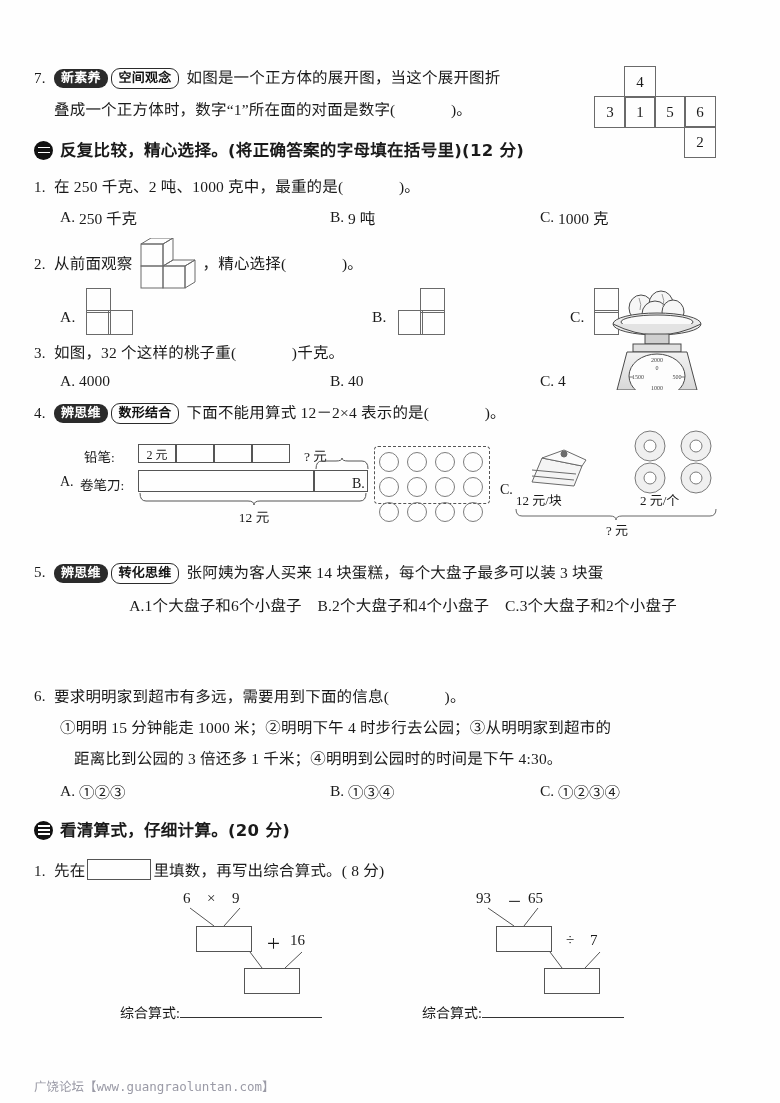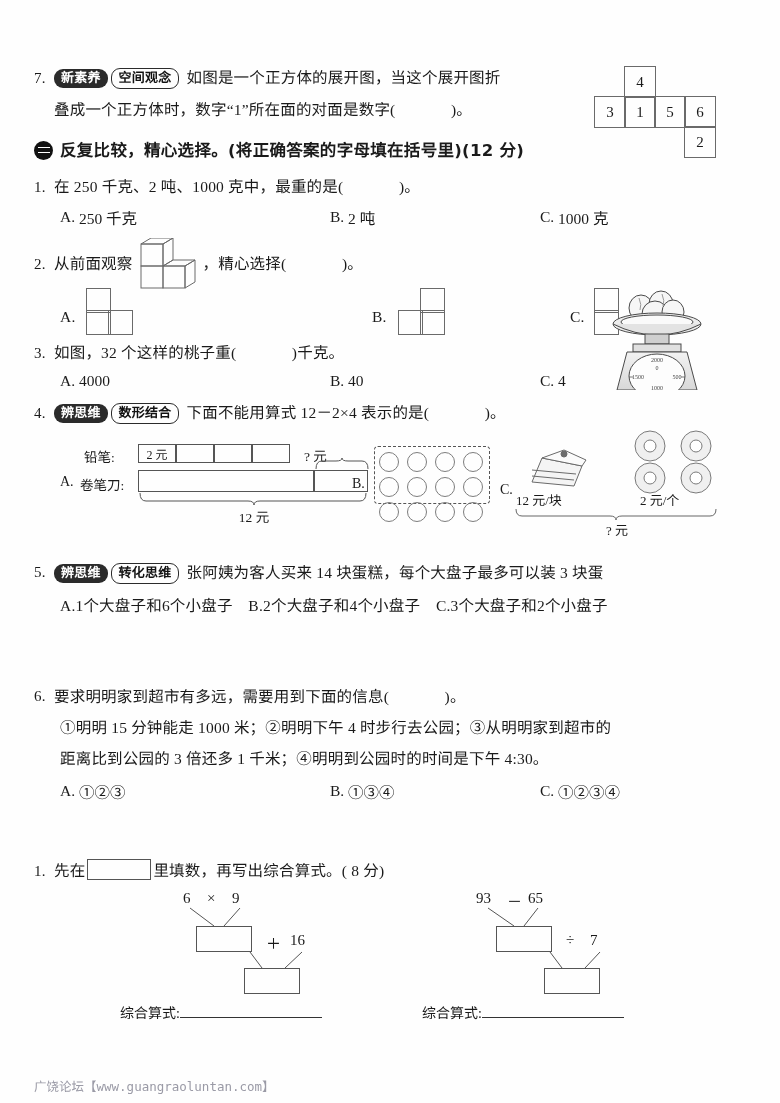--- a/index.html
+++ b/index.html
@@ -115,21 +115,21 @@
       <div class="qnum num">1.</div>
       <div class="qbody">
         <span>在 250 千克、2 吨、1000 克中，最重的是(</span><span class="ans-paren">&nbsp;&nbsp;&nbsp;&nbsp;</span><span>)。</span>
       </div>
     </div>
     <div class="opts" style="margin-left:26px;margin-top:4px;">
       <div class="opt" style="width:270px;">
         <span>A.</span>&nbsp;<span>250 千克</span>
       </div>
       <div class="opt" style="width:210px;">
-        <span>B.</span>&nbsp;<span>2 吨</span>
+        <span>B.</span>&nbsp;<span>9 吨</span>
       </div>
       <div class="opt">
         <span>C.</span>&nbsp;<span>1000 克</span>
       </div>
     </div>
   </div>
 
   <div class="blk" style="left:34px;top:238px;width:700px;">
     <div class="qline txt" style="align-items:center;line-height:34px;">
       <div class="qnum num">2.</div>
@@ -351,45 +351,53 @@
 
   <div class="blk" style="left:34px;top:557px;width:712px;">
     <div class="qline txt" style="line-height:31px;">
       <div class="qnum num">5.</div>
       <div class="qbody">
         <span class="pill-grp">
           <span class="pill-dark">辨思维</span><span class="pill-out">转化思维</span>
         </span><span>张阿姨为客人买来 14 块蛋糕，每个大盘子最多可以装 3 块蛋</span>
       </div>
     </div>
-    <div class="txt" style="margin-left:26px;line-height:31px;margin-top:2px;">A.1个大盘子和6个小盘子　B.2个大盘子和4个小盘子　C.3个大盘子和2个小盘子</div>
+    <div class="txt" style="margin-left:26px;line-height:31px;margin-top:2px;text-align:center;">A.1个大盘子和6个小盘子　B.2个大盘子和4个小盘子　C.3个大盘子和2个小盘子</div>
   </div>
 
   <div class="blk" style="left:34px;top:681px;width:712px;">
     <div class="qline txt" style="line-height:31px;">
       <div class="qnum num">6.</div>
       <div class="qbody">
         <span>要求明明家到超市有多远，需要用到下面的信息(</span><span class="ans-paren">&nbsp;&nbsp;&nbsp;&nbsp;</span><span>)。</span>
       </div>
     </div>
     <div class="txt" style="margin-left:26px;line-height:31px;">①明明 15 分钟能走 1000 米；②明明下午 4 时步行去公园；③从明明家到超市的</div>
-    <div class="txt" style="margin-left:26px;line-height:31px;">距离比到公园的 3 倍还多 1 千米；④明明到公园时的时间是下午 4:30。</div>
+    <div class="txt" style="margin-left:40px;line-height:31px;">距离比到公园的 3 倍还多 1 千米；④明明到公园时的时间是下午 4:30。</div>
     <div class="opts" style="margin-left:26px;margin-top:6px;">
       <div class="opt" style="width:270px;">
         <span>A.</span>&nbsp;<span>①②③</span>
       </div>
       <div class="opt" style="width:210px;">
         <span>B.</span>&nbsp;<span>①③④</span>
       </div>
       <div class="opt">
         <span>C.</span>&nbsp;<span>①②③④</span>
       </div>
     </div>
   </div>
 
+  <div class="blk sec-head" style="left:34px;top:817px;">
+    <span class="sec-badge">
+        <i class="a" style="top:4.6px;"></i>
+        <i class="b" style="top:8.7px;"></i>
+        <i class="b" style="top:12.8px;"></i>
+      </span>
+    <span>看清算式，仔细计算。(20 分)</span>
+  </div>
 
   <div class="blk" style="left:34px;top:856px;width:700px;">
     <div class="qline txt">
       <div class="qnum num">1.</div>
       <div class="qbody">
         <span>先在</span><span class="fillbox"></span><span>里填数，再写出综合算式。( 8 分)</span>
       </div>
     </div>
   </div>
 

